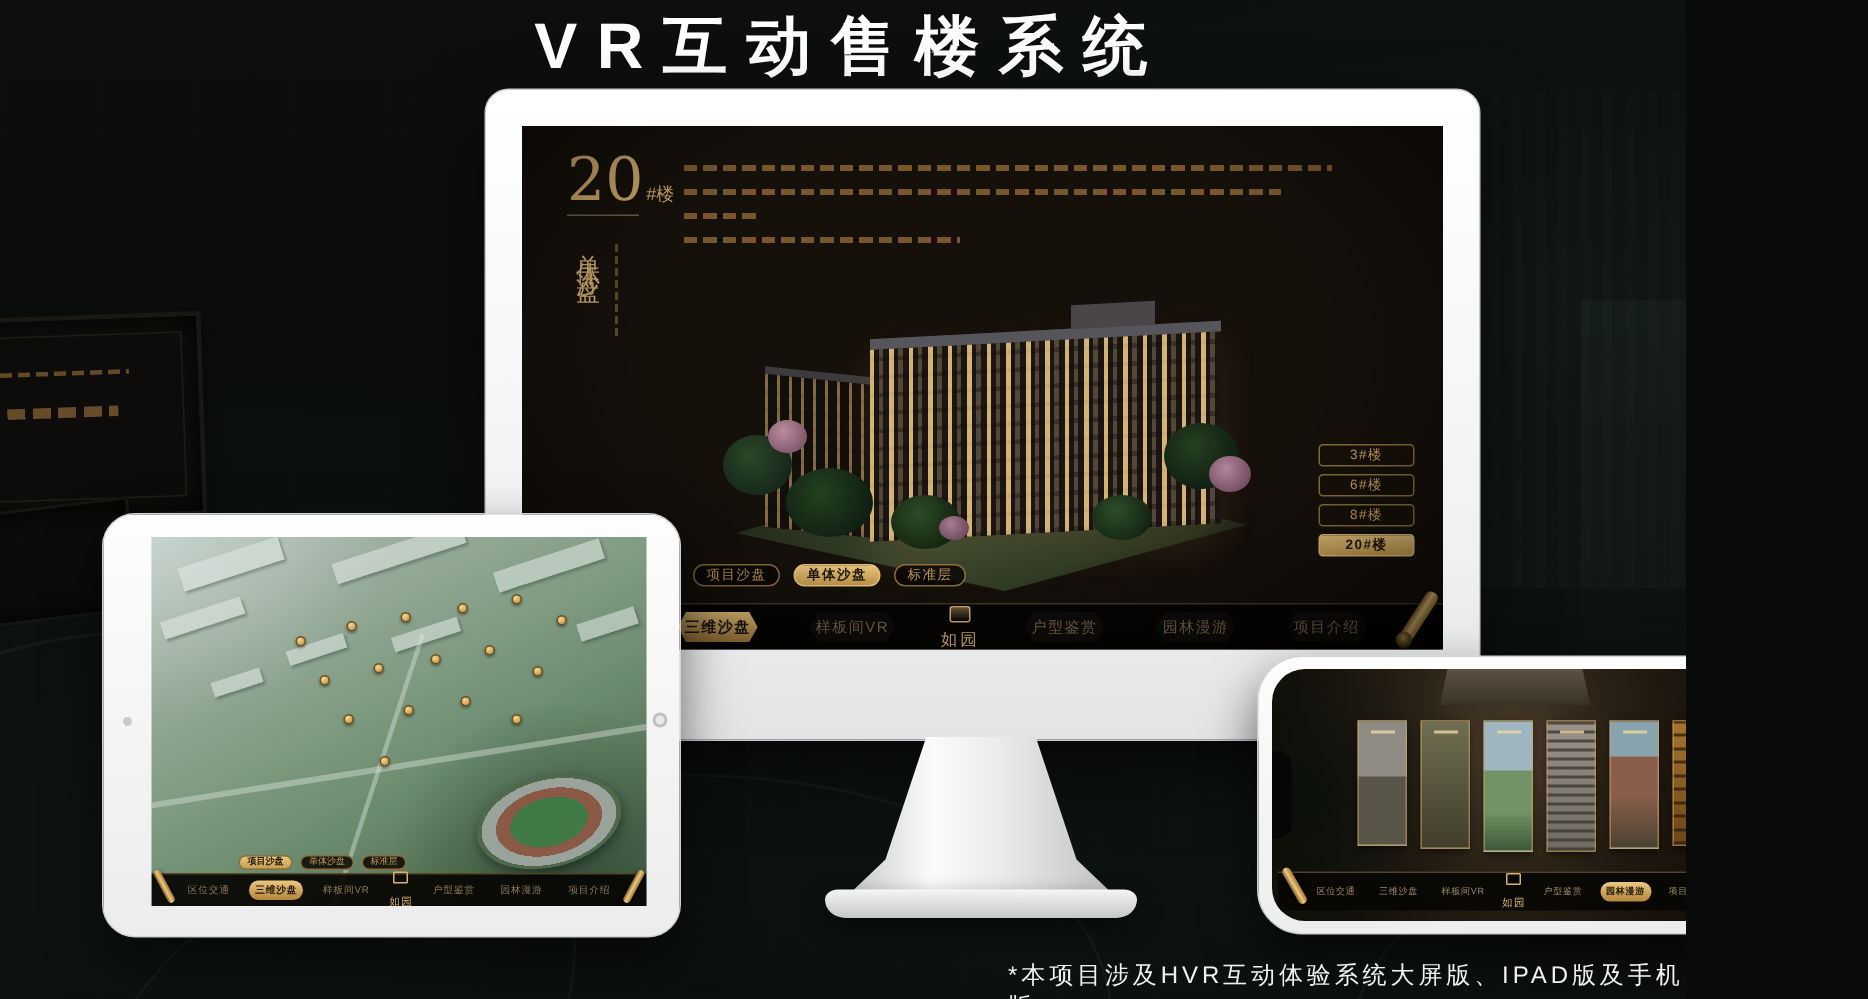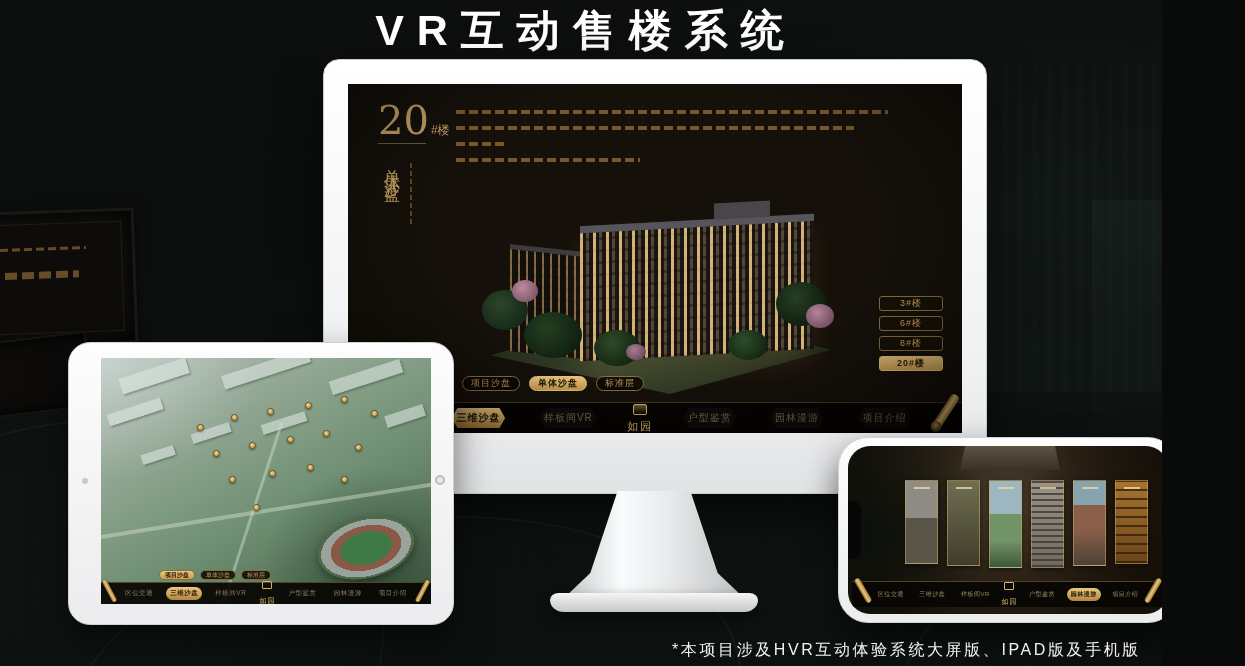--- a/index.html
+++ b/index.html
@@ -1,21 +1,21 @@
 <!DOCTYPE html>
 <html><head>
 <meta charset="utf-8">
 <style>
   html,body{margin:0;padding:0;background:#080b09;}
   .stage{position:relative;width:1124px;height:666px;overflow:hidden;
     font-family:"Liberation Sans",sans-serif;background:
     radial-gradient(ellipse at 12% 88%, rgba(60,105,85,.10), transparent 45%),
     radial-gradient(ellipse at 92% 30%, rgba(70,115,95,.08), transparent 40%),
     radial-gradient(ellipse at 78% 88%, rgba(55,95,75,.10), transparent 38%),
-    linear-gradient(180deg,#0c0f0d,#090b0a); padding-left: 38px;}
+    linear-gradient(180deg,#0c0f0d,#090b0a);}
   .bg-grid{position:absolute;inset:0;opacity:.5;background-image:
     repeating-linear-gradient(90deg, rgba(255,255,255,.014) 0 1px, transparent 1px 64px),
     repeating-linear-gradient(0deg, rgba(255,255,255,.014) 0 1px, transparent 1px 64px);}
   .bg-road{position:absolute;border:2px solid rgba(120,165,140,.07);border-radius:50%;}
   .bg-road.r1{left:-180px;top:420px;width:560px;height:420px;}
   .bg-road.r2{left:60px;top:520px;width:680px;height:380px;transform:rotate(-8deg);}
   .bg-road.r3{left:900px;top:560px;width:520px;height:300px;transform:rotate(6deg);}
   .bg-bldg{position:absolute;right:0;top:62px;width:250px;height:330px;opacity:.5;background:
     linear-gradient(0deg, rgba(45,70,58,.18), rgba(22,34,28,.04)),
     repeating-linear-gradient(90deg, rgba(255,255,255,.018) 0 6px, transparent 6px 15px);}

